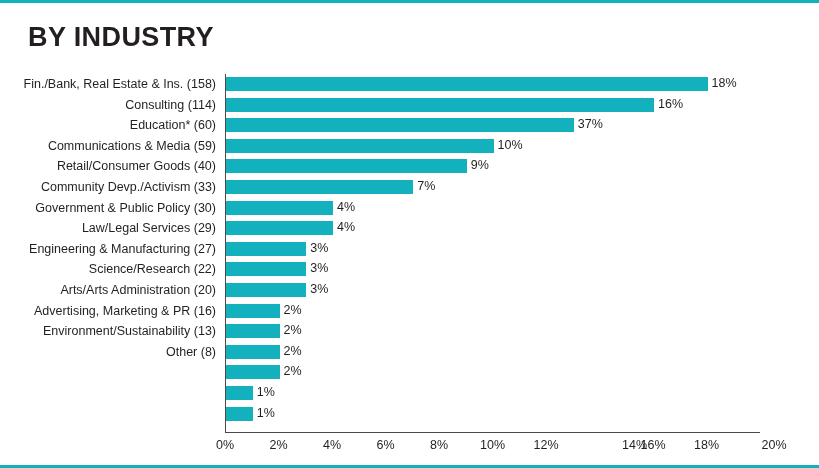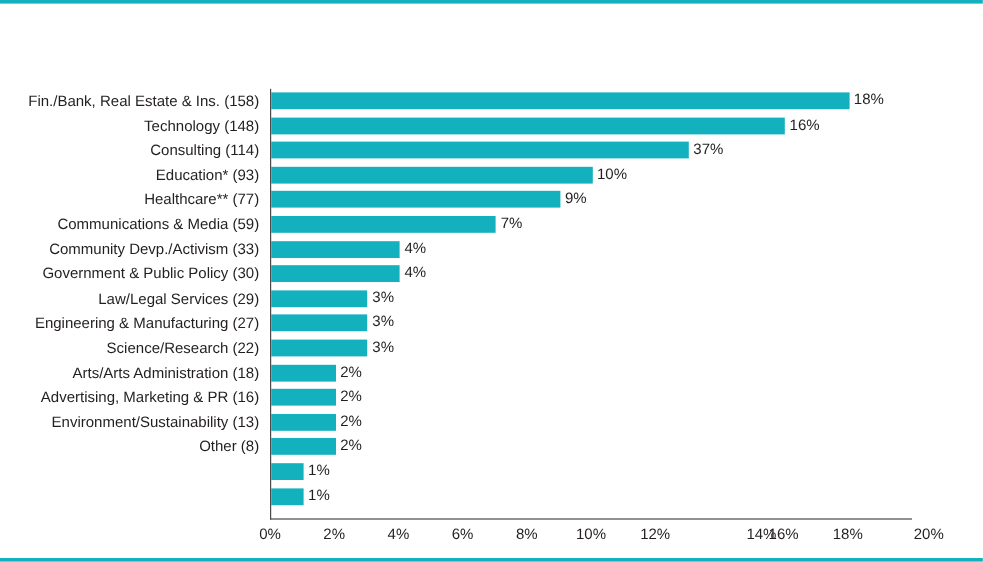--- a/index.html
+++ b/index.html
@@ -114,35 +114,35 @@
     background: #13b0bd;
   }
 </style>
 </head>
 <body>
 
 <div class="page">
 
   <div class="rule-top"></div>
 
+  <div class="title">BY INDUSTRY</div>
 
   <div class="chart">
     <div class="labels">
         <div class="row-label">Fin./Bank, Real Estate &amp; Ins. (158)</div>
-        <div class="row-label">Technology (148)</div>
         <div class="row-label">Consulting (114)</div>
-        <div class="row-label">Education* (93)</div>
-        <div class="row-label">Healthcare** (77)</div>
+        <div class="row-label">Education* (60)</div>
         <div class="row-label">Communications &amp; Media (59)</div>
+        <div class="row-label">Retail/Consumer Goods (40)</div>
         <div class="row-label">Community Devp./Activism (33)</div>
         <div class="row-label">Government &amp; Public Policy (30)</div>
         <div class="row-label">Law/Legal Services (29)</div>
         <div class="row-label">Engineering &amp; Manufacturing (27)</div>
         <div class="row-label">Science/Research (22)</div>
-        <div class="row-label">Arts/Arts Administration (18)</div>
+        <div class="row-label">Arts/Arts Administration (20)</div>
         <div class="row-label">Advertising, Marketing &amp; PR (16)</div>
         <div class="row-label">Environment/Sustainability (13)</div>
         <div class="row-label">Other (8)</div>
       </div>
     <div class="plot">
         <div class="bar-row">
           <div class="bar" style="width: 481.5px; background: rgb(19, 176, 189);"></div>
           <div class="bar-value" style="left: 485.5px;">18%</div>
         </div>
         <div class="bar-row">

